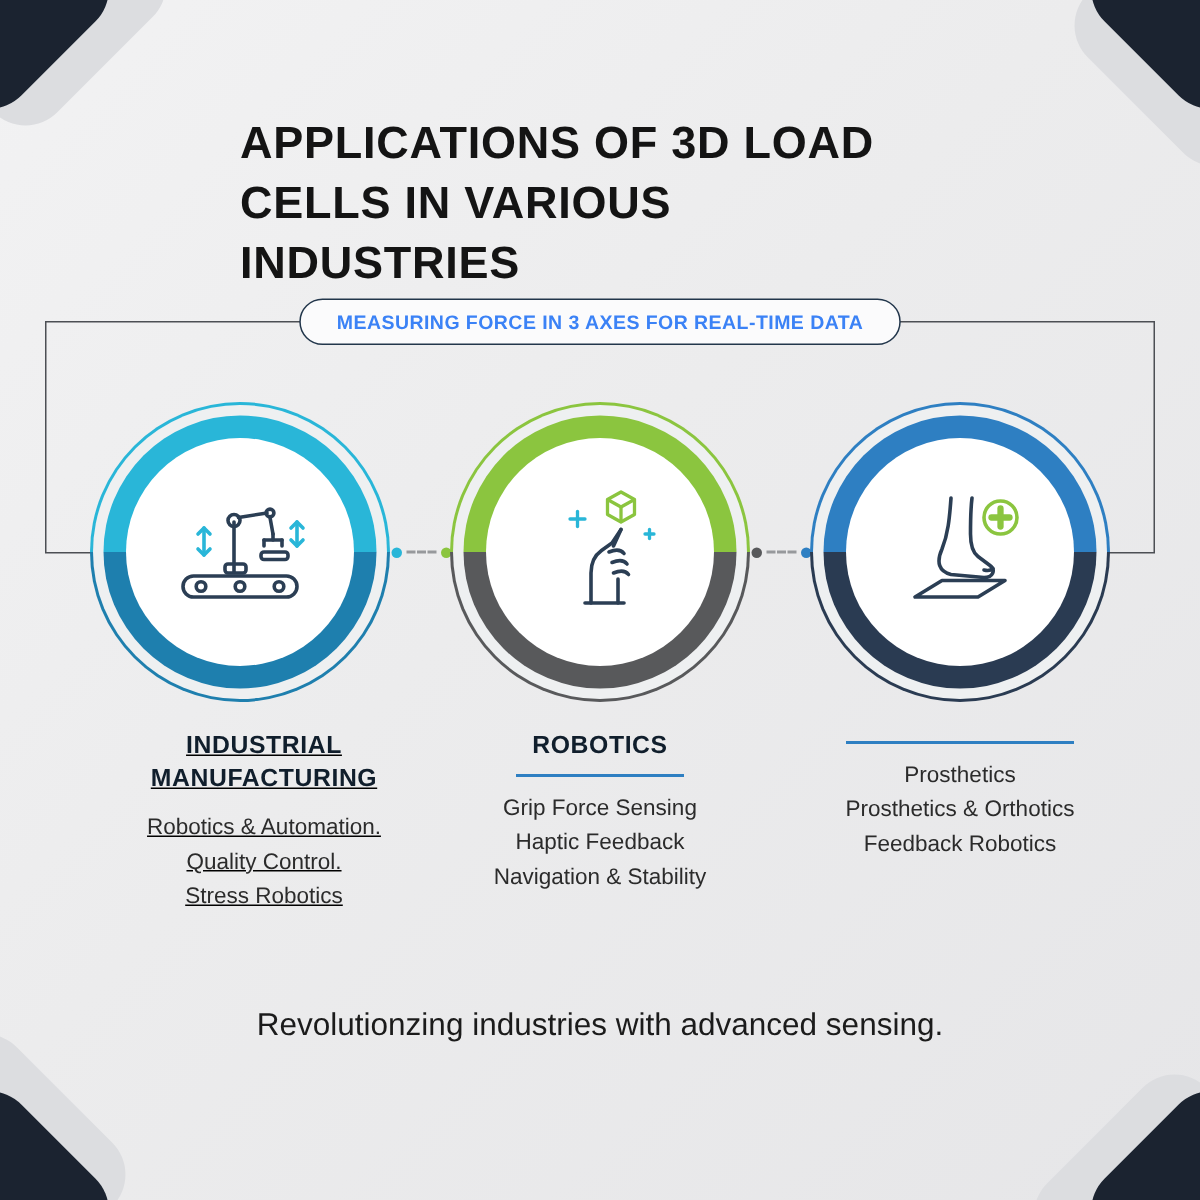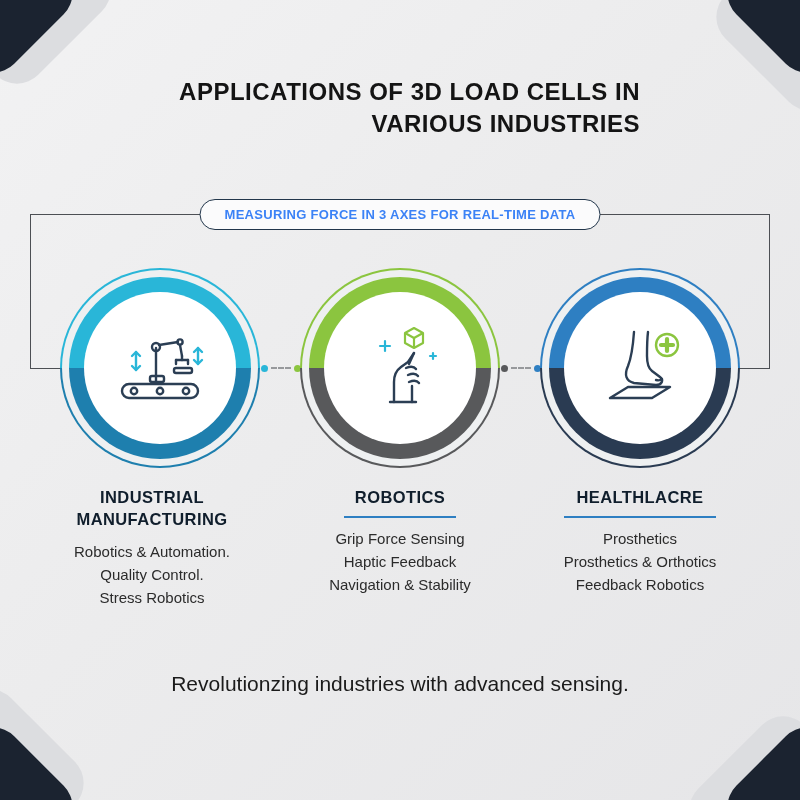--- a/index.html
+++ b/index.html
@@ -18,21 +18,21 @@
   .blob.bl{bottom:-72px;left:-72px;}
   .blob.br{bottom:-72px;right:-72px;}
   .blob.tl-l{top:-85px;left:-58px;}
   .blob.tr-l{top:-58px;right:-85px;}
   .blob.bl-l{bottom:-58px;left:-85px;}
   .blob.br-l{bottom:-85px;right:-58px;}
 
   
   .title{
     position:absolute;top:76px;left:0;right:0;margin:0 auto;max-width:480px;
-    text-align:right;font-size:24px;font-weight:800;color:#141414;
+    text-align:left;font-size:30px;font-weight:800;color:#141414;
     line-height:1.33;letter-spacing:.5px;z-index:3;
   }
 
   
   .banner{
     position:absolute;top:199px;left:50%;transform:translateX(-50%);
     background:#fbfbfc;border:1.5px solid #22364b;border-radius:16px;
     padding:7px 24px;font-size:13px;font-weight:bold;color:#3b82f6;
     letter-spacing:.3px;white-space:nowrap;z-index:3;
   }
@@ -191,41 +191,40 @@
               <circle cx="77" cy="27" r="11" stroke-width="2.4"></circle>
               <line x1="77" y1="21" x2="77" y2="33" stroke-width="4.2"></line>
               <line x1="71" y1="27" x2="83" y2="27" stroke-width="4.2"></line>
             </g>
           </svg>
         </div>
       </div>
     </div>
   </div>
 
-  <div class="col" style="left:40px;">
+  <div class="col" style="left:64px;text-decoration:underline;">
     <p class="heading">INDUSTRIAL MANUFACTURING</p>
     <div class="items">
       <div>Robotics &amp; Automation.</div>
       <div>Quality Control.</div>
       <div>Stress Robotics</div>
     </div>
   </div>
 
   <div class="col" style="left:288px;">
     <p class="heading">ROBOTICS</p>
     <div class="sep" style="width:112px;"></div>
     <div class="items">
       <div>Grip Force Sensing</div>
       <div>Haptic Feedback</div>
       <div>Navigation &amp; Stability</div>
     </div>
   </div>
 
   <div class="col" style="left:528px;">
-    <p class="heading">HEALTHLACRE</p>
     <div class="sep" style="width:152px;"></div>
     <div class="items">
       <div>Prosthetics</div>
       <div>Prosthetics &amp; Orthotics</div>
       <div>Feedback Robotics</div>
     </div>
   </div>
 
   <div class="tagline">Revolutionzing industries with advanced sensing.</div>
 

